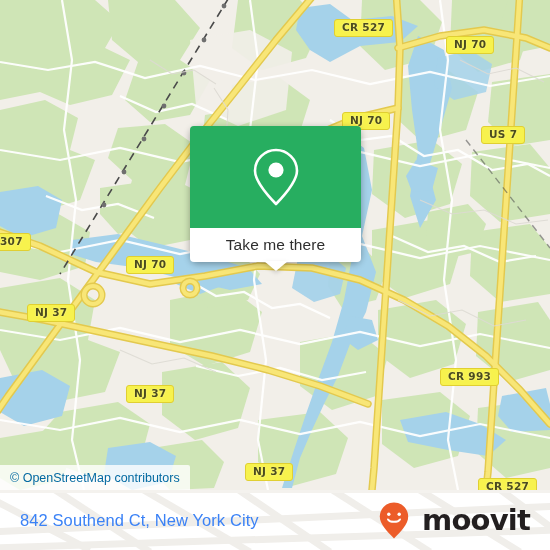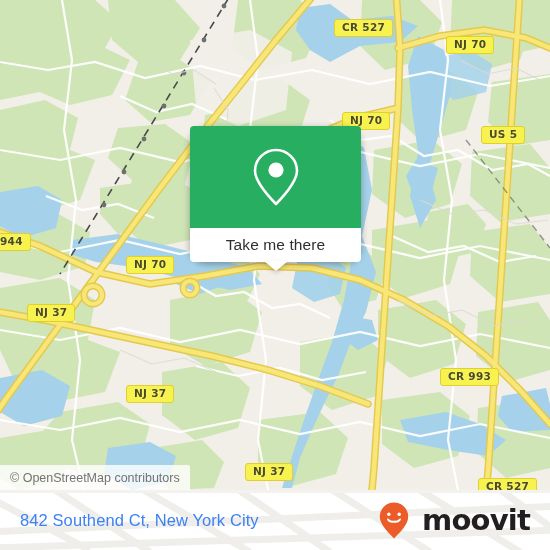--- a/index.html
+++ b/index.html
@@ -55,34 +55,34 @@
   #attribution {
     position: absolute;
     left: 0;
     bottom: 0;
     height: 25px;
     padding: 0 10px 0 10px;
     display: flex;
     align-items: center;
     background: rgba(255,255,255,0.80);
     font-size: 12.5px;
-    color: #737373;
+    color: #0369a1;
     font-family: "Liberation Sans", sans-serif;
     white-space: nowrap;
     border-top-right-radius: 2px;
   }
 
   
   #callout {
     position: absolute;
     left: 190px;
     top: 126px;
     width: 171px;
     height: 136px;
-    border-radius: 16px;
+    border-radius: 8px;
     box-shadow: 0 2px 7px rgba(0,0,0,0.33);
     overflow: visible;
     background: #ffffff;
   }
   #callout-green {
     position: absolute;
     left: 0; top: 0;
     width: 100%;
     height: 102px;
     background: #27ae60;
@@ -324,24 +324,24 @@
     <div class="shield" style="left:334px; top:19px;">
       <span>CR 527</span>
     </div>
     <div class="shield" style="left:446px; top:36px;">
       <span>NJ 70</span>
     </div>
     <div class="shield" style="left:342px; top:112px;">
       <span>NJ 70</span>
     </div>
     <div class="shield" style="left:481px; top:126px;">
-      <span>US 5</span>
+      <span>US 7</span>
     </div>
     <div class="shield" style="left:-8px; top:233px;">
-      <span>944</span>
+      <span>307</span>
     </div>
     <div class="shield" style="left:126px; top:256px;">
       <span>NJ 70</span>
     </div>
     <div class="shield" style="left:27px; top:304px;">
       <span>NJ 37</span>
     </div>
     <div class="shield" style="left:126px; top:385px;">
       <span>NJ 37</span>
     </div>

